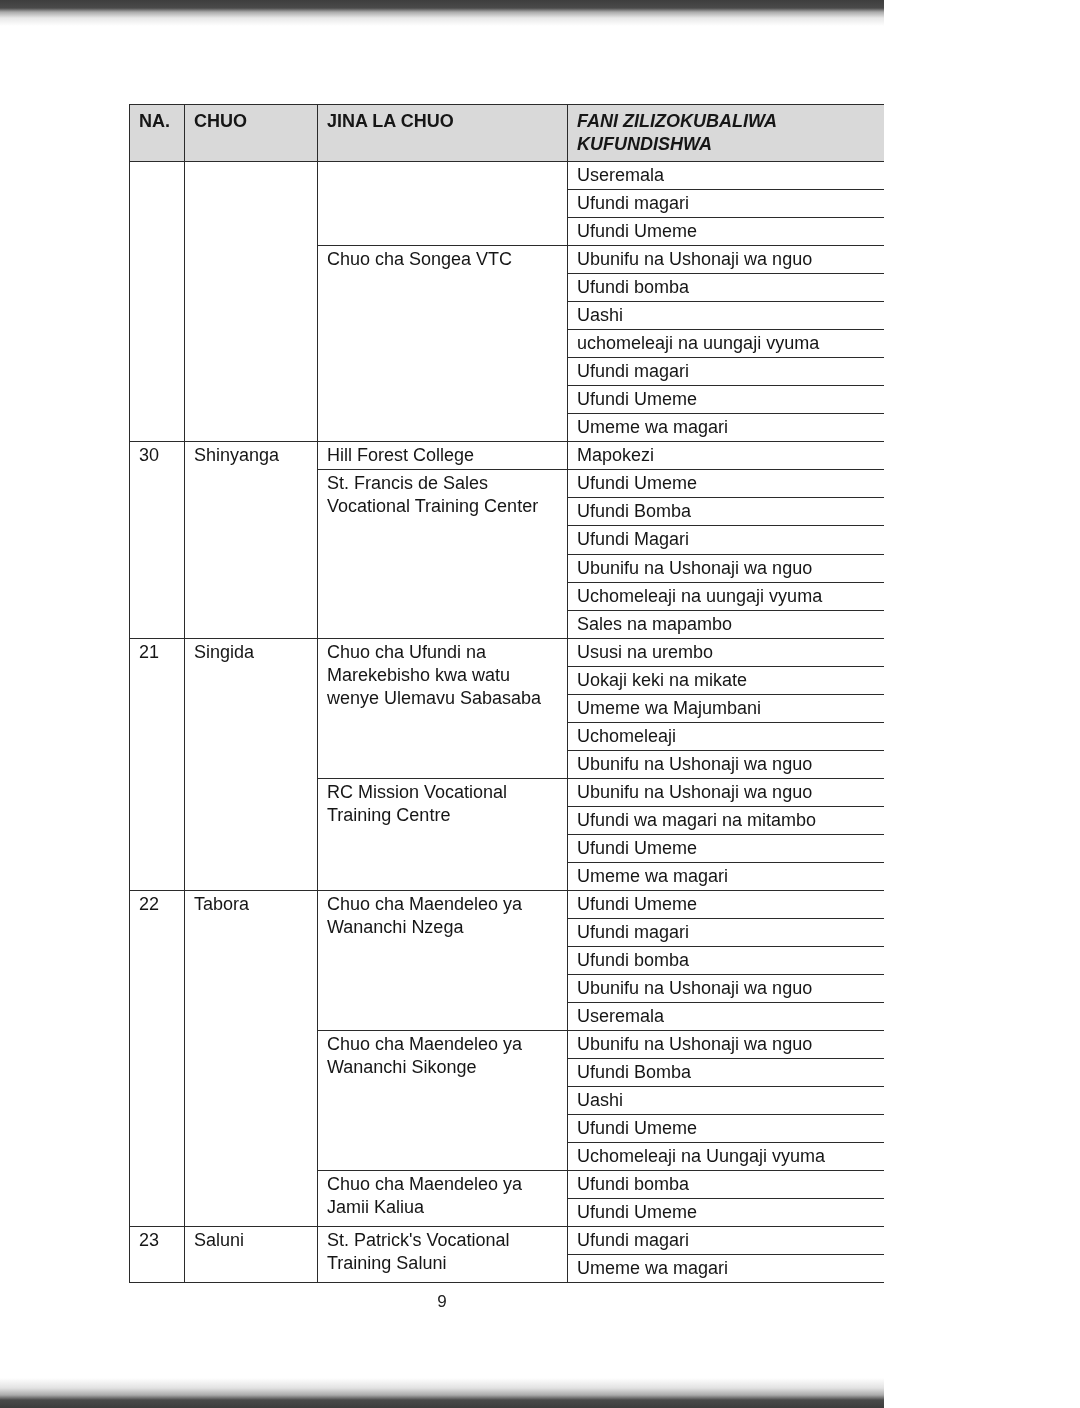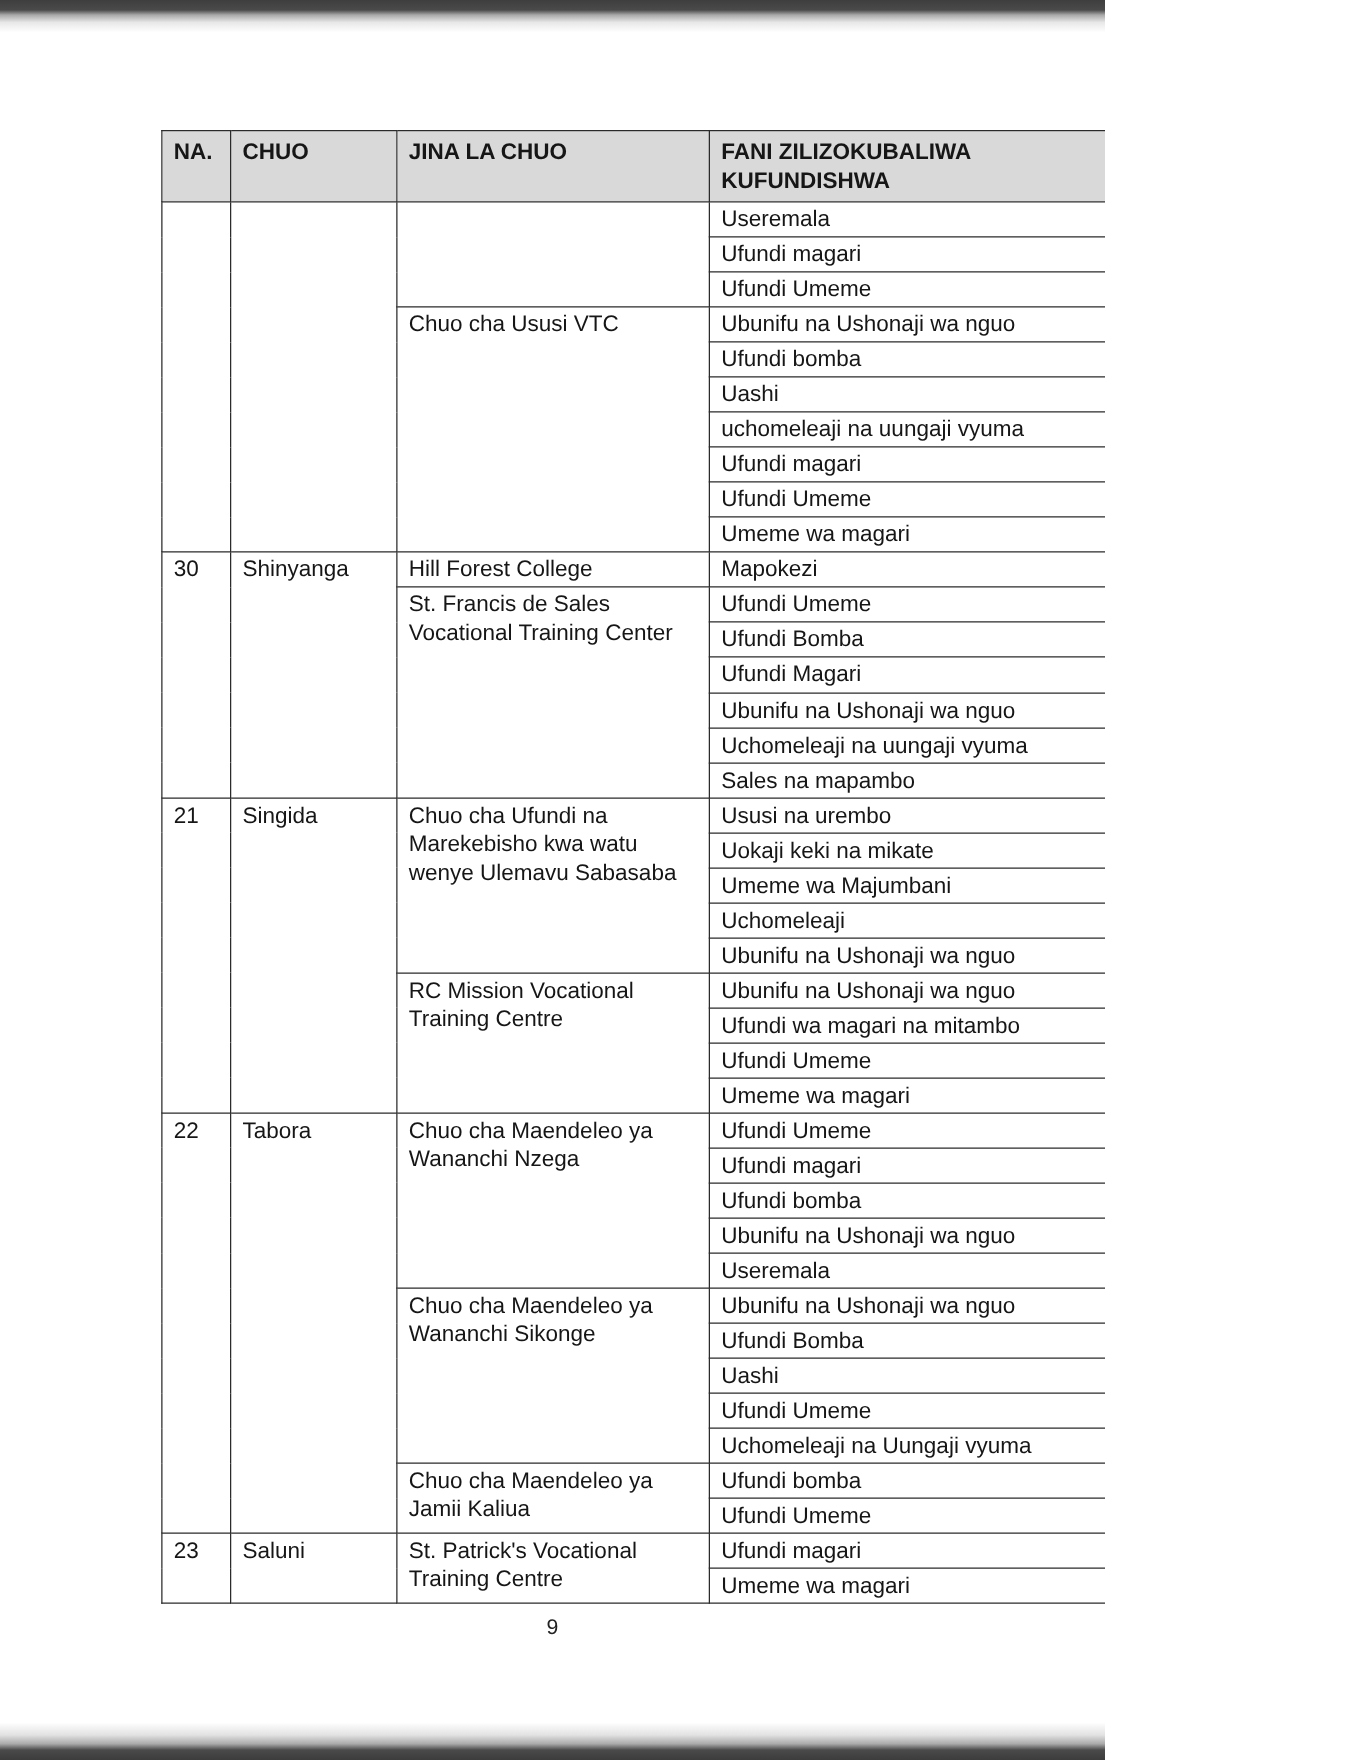--- a/index.html
+++ b/index.html
@@ -56,20 +56,21 @@
     word-wrap: break-word;
   }
   table.doc-table thead th {
     background: #d9d9d9;
     font-weight: bold;
     padding-top: 5px;
     padding-bottom: 5px;
   }
   table.doc-table thead th.col-fani {
     white-space: pre-line;
+    font-style: italic;
   }
   .page-number {
     position: absolute;
     top: 1292px;
     left: 0;
     width: 100%;
     text-align: center;
     font-size: 17px;
     color: #222222;
   }
@@ -103,21 +104,21 @@
           <td rowspan="3"></td>
           <td>Useremala</td>
         </tr>
         <tr>
           <td>Ufundi magari</td>
         </tr>
         <tr>
           <td>Ufundi Umeme</td>
         </tr>
         <tr>
-          <td rowspan="7">Chuo cha Ususi VTC</td>
+          <td rowspan="7">Chuo cha Songea VTC</td>
           <td>Ubunifu na Ushonaji wa nguo</td>
         </tr>
         <tr>
           <td>Ufundi bomba</td>
         </tr>
         <tr>
           <td>Uashi</td>
         </tr>
         <tr>
           <td>uchomeleaji na uungaji vyuma</td>
@@ -224,21 +225,21 @@
         <tr>
           <td rowspan="2">Chuo cha Maendeleo ya Jamii Kaliua</td>
           <td>Ufundi bomba</td>
         </tr>
         <tr>
           <td>Ufundi Umeme</td>
         </tr>
         <tr>
           <td rowspan="2">23</td>
           <td rowspan="2">Saluni</td>
-          <td rowspan="2">St. Patrick's Vocational Training Centre</td>
+          <td rowspan="2">St. Patrick's Vocational Training Saluni</td>
           <td>Ufundi magari</td>
         </tr>
         <tr>
           <td>Umeme wa magari</td>
         </tr>
       </tbody>
   </table>
 
   <div class="page-number">9</div>
 

